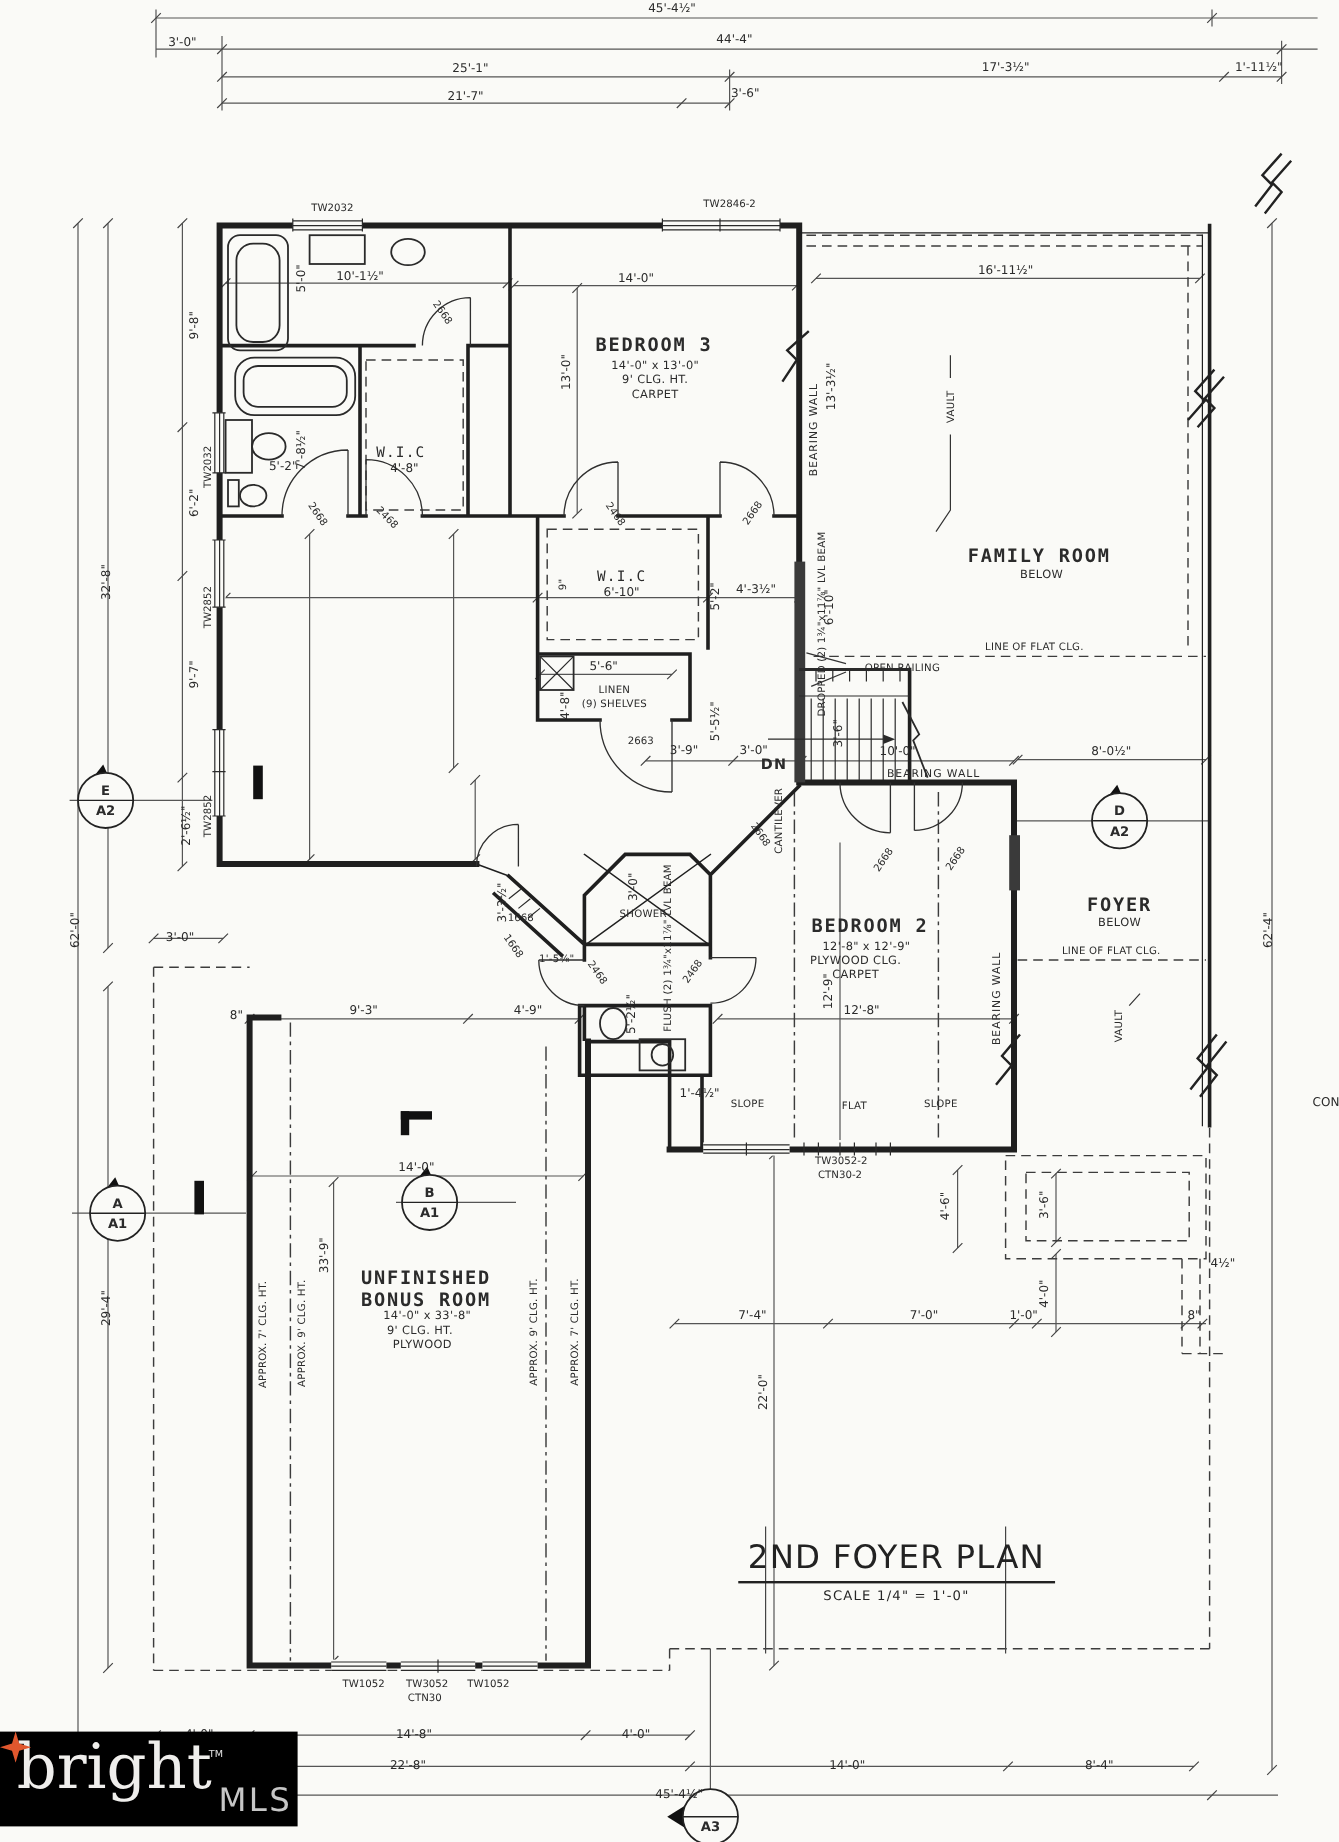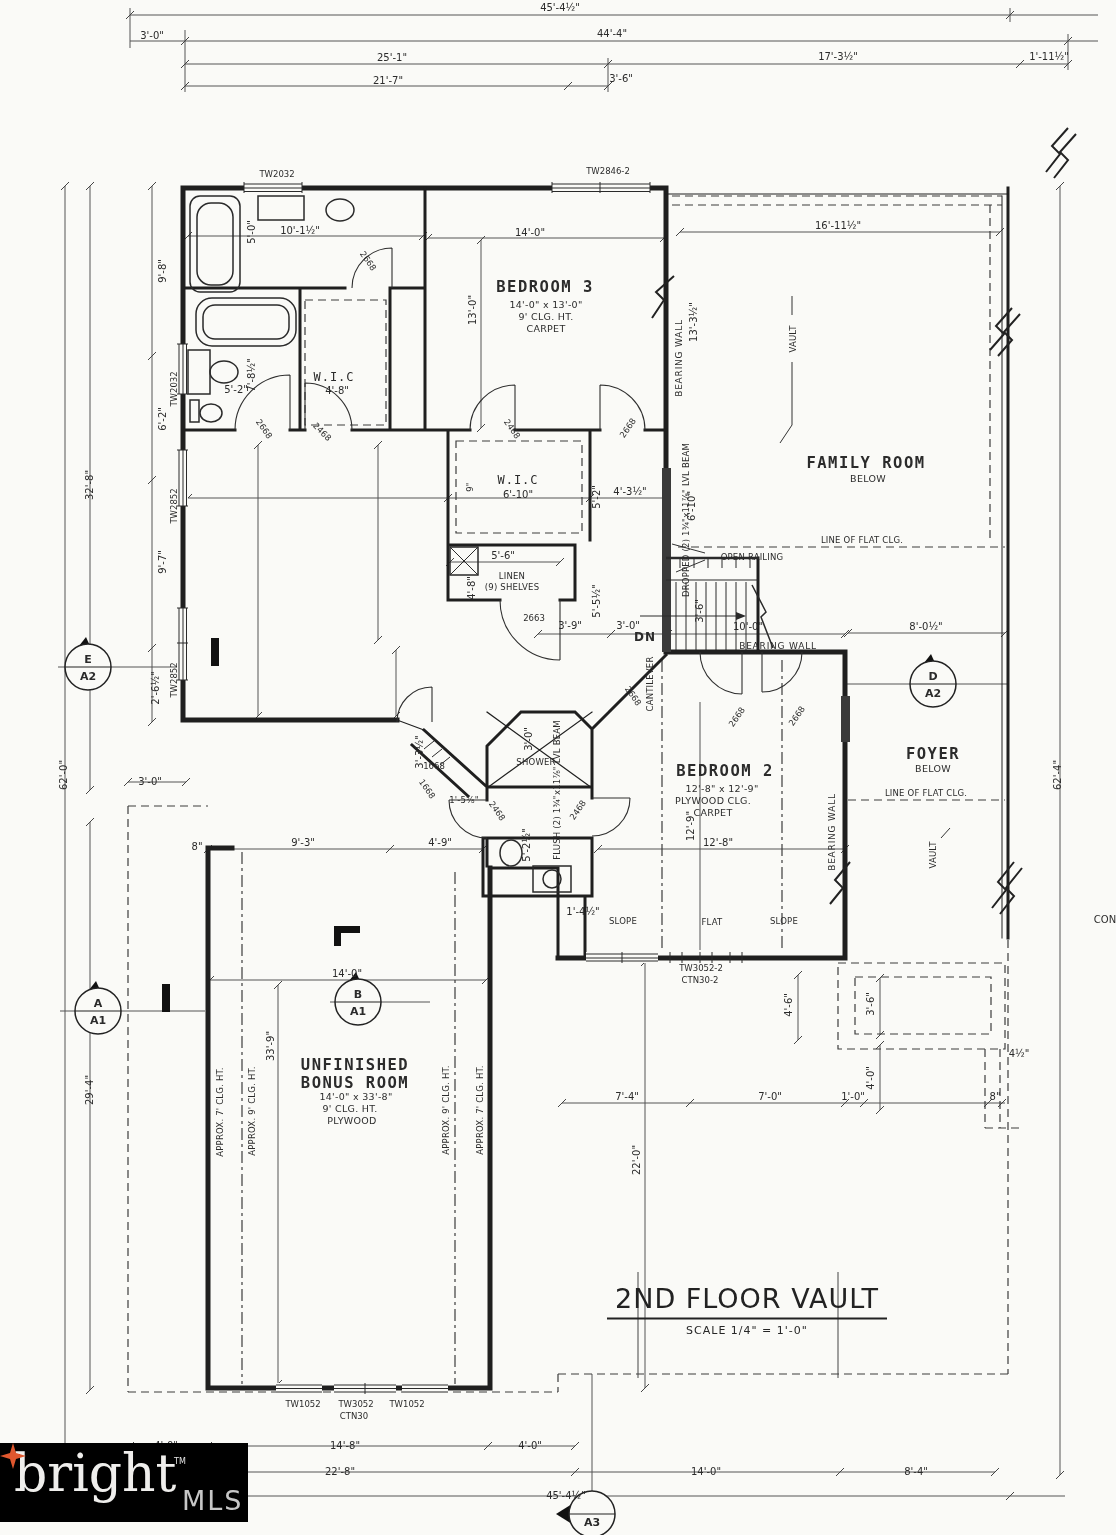--- a/index.html
+++ b/index.html
@@ -378,21 +378,21 @@
       <div class="lbl k-marker" style="left: 88px; top: 676px; transform: translate(-50%, -50%);">A2</div>
       <div class="lbl k-marker" style="left: 98px; top: 1003px; transform: translate(-50%, -50%);">A</div>
       <div class="lbl k-marker" style="left: 98px; top: 1020px; transform: translate(-50%, -50%);">A1</div>
       <div class="lbl k-marker" style="left: 358px; top: 994px; transform: translate(-50%, -50%);">B</div>
       <div class="lbl k-marker" style="left: 358px; top: 1011px; transform: translate(-50%, -50%);">A1</div>
       <div class="lbl k-marker" style="left: 933px; top: 676px; transform: translate(-50%, -50%);">D</div>
       <div class="lbl k-marker" style="left: 933px; top: 693px; transform: translate(-50%, -50%);">A2</div>
       <div class="lbl k-marker" style="left: 592px; top: 1522px; transform: translate(-50%, -50%);">A3</div>
     </div>
 
-<div class="plan-title">2ND FLOOR VAULT</div>
+<div class="plan-title">2ND FOYER PLAN</div>
 <div class="plan-scale">SCALE 1/4" = 1'-0"</div>
 
 <div class="brightmls">
   <span class="logo-word">bright</span>
   <svg class="logo-star" width="26" height="26" viewBox="0 0 20 20">
     <path d="M10,0 L12.3,7.7 L20,10 L12.3,12.3 L10,20 L7.7,12.3 L0,10 L7.7,7.7 Z" fill="#e0572e"></path>
   </svg>
   <span class="logo-tm">TM</span>
   <span class="logo-mls">MLS</span>
 </div>

